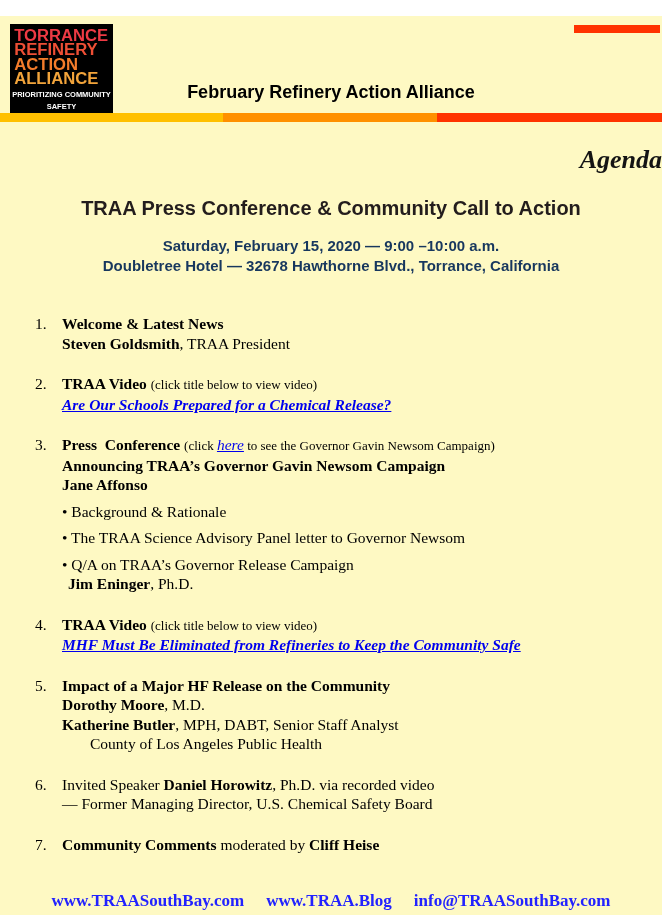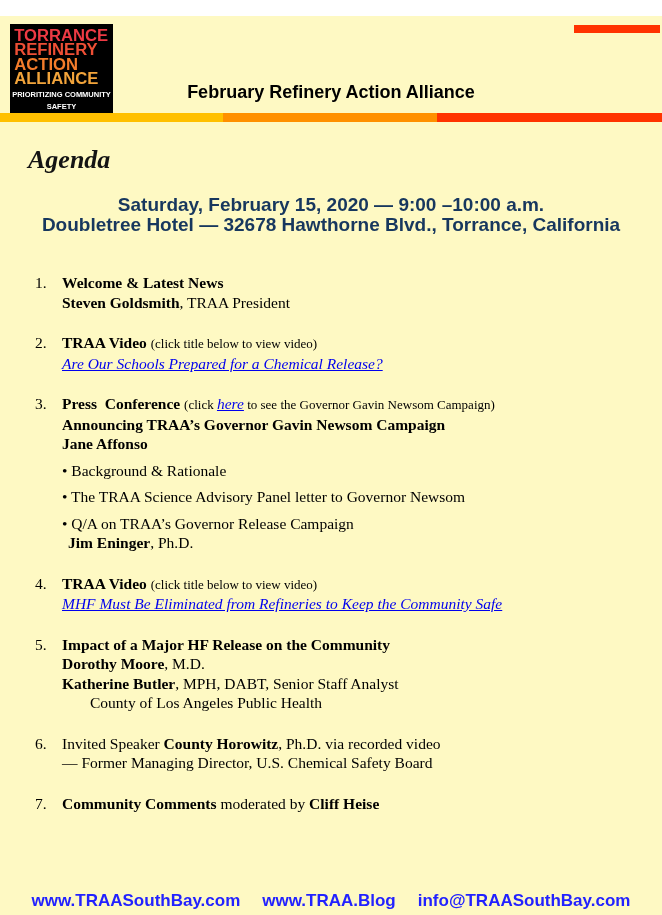--- a/index.html
+++ b/index.html
@@ -31,43 +31,43 @@
     font-family:"Liberation Sans", sans-serif; font-weight:bold; font-size:18px;
     color:#000000;
   }
   .top-dash { position:absolute; top:9px; right:2px; width:86px; height:8px; }
   .header-bar { position:absolute; left:0; right:0; top:97px; height:9px; display:flex; }
   .bar-seg { height:100%; }
 
   
   .content { padding-top:131px; }
   .agenda-title {
-    text-align:left; font-weight:bold; font-style:italic; font-size:26px;
+    text-align:right; font-weight:bold; font-style:italic; font-size:26px;
     line-height:26px; color:#141414;padding-left:28px;
   }
   .headline {
     margin-top:22px; text-align:center; font-family:"Liberation Sans", sans-serif;
     font-weight:bold; font-size:20px; line-height:26px; color:#231d1d;
   }
   .event {
     margin-top:15px; text-align:center; font-family:"Liberation Sans", sans-serif;
-    font-weight:bold; font-size:19px; line-height:20px; color:#17375e;
+    font-weight:bold; font-size:15px; line-height:20px; color:#17375e;
   }
 
   .agenda-list { margin:38px 20px 0 35px; }
   .agenda-item { display:flex; margin-bottom:21px; font-size:15.5px; line-height:19.5px; }
   .num { width:27px; flex-shrink:0; }
   .item-lines { flex:1; }
   .line { white-space:pre-wrap; }
   .line.gap { margin-top:7px; }
   .line.ind1 { padding-left:6px; }
   .line.ind2 { padding-left:28px; }
   .rb { font-weight:bold; }
   .rsm { font-size:13px; }
-  .rlink { color:#0000ee; font-weight:normal; font-style:italic; text-decoration:underline; cursor:pointer; }
+  .rlink { color:#0000ee; font-weight:bold; font-style:italic; text-decoration:underline; cursor:pointer; }
   .rhere { color:#0000ee; font-style:italic; text-decoration:underline; cursor:pointer; }
 
   
   .footer-links {
     position:absolute; left:0; right:0; top:875px; text-align:center;
     font-family:"Liberation Sans", sans-serif; font-weight:bold; font-size:17px;
   }
   .footer-link { margin:0 11px; cursor:pointer; }
   .bottom-bar { position:absolute; left:0; right:0; bottom:0; height:8px; display:flex; }
 </style>
@@ -94,20 +94,21 @@
   <div class="header-bar">
       <div class="bar-seg" style="background: rgb(255, 192, 0); width: 33.7%;"></div>
       <div class="bar-seg" style="background: rgb(255, 144, 0); width: 32.3%;"></div>
       <div class="bar-seg" style="background: rgb(255, 51, 0); width: 34%;"></div>
     </div>
 
   <div class="content">
     <div class="agenda-title">Agenda</div>
 
     <div class="headline">
+      <div>TRAA Press Conference &amp; Community Call to Action</div>
     </div>
 
     <div class="event">
       <div>Saturday, February 15, 2020 — 9:00 –10:00 a.m.</div>
       <div>Doubletree Hotel — 32678 Hawthorne Blvd., Torrance, California</div>
     </div>
 
     <div class="agenda-list">
         <div class="agenda-item">
           <div class="num">1.</div>
@@ -147,32 +148,32 @@
           <div class="item-lines">
             <div class="line"><span class="rb">Impact of a Major HF Release on the Community</span></div>
             <div class="line"><span class="rb">Dorothy Moore</span><span>, M.D.</span></div>
             <div class="line"><span class="rb">Katherine Butler</span><span>, MPH, DABT, Senior Staff Analyst</span></div>
             <div class="line ind2"><span>County of Los Angeles Public Health</span></div>
           </div>
         </div>
         <div class="agenda-item">
           <div class="num">6.</div>
           <div class="item-lines">
-            <div class="line"><span>Invited Speaker </span><span class="rb">County Horowitz</span><span>, Ph.D. via recorded video</span></div>
+            <div class="line"><span>Invited Speaker </span><span class="rb">Daniel Horowitz</span><span>, Ph.D. via recorded video</span></div>
             <div class="line"><span>— Former Managing Director, U.S. Chemical Safety Board</span></div>
           </div>
         </div>
         <div class="agenda-item">
           <div class="num">7.</div>
           <div class="item-lines">
             <div class="line"><span class="rb">Community Comments</span><span> moderated by </span><span class="rb">Cliff Heise</span></div>
           </div>
         </div>
       </div>
   </div>
 
-  <div class="footer-links" style="color: rgb(34, 34, 255);"><span class="footer-link">www.TRAASouthBay.com</span><span class="footer-link">www.TRAA.Blog</span><span class="footer-link">info@TRAASouthBay.com</span></div>
+  <div class="footer-links" style="color: rgb(34, 34, 255); font-family: Liberation Serif, serif;"><span class="footer-link">www.TRAASouthBay.com</span><span class="footer-link">www.TRAA.Blog</span><span class="footer-link">info@TRAASouthBay.com</span></div>
   <div class="bottom-bar">
       <div class="bar-seg" style="background: rgb(192, 0, 0); width: 14.5%;"></div>
       <div class="bar-seg" style="background: rgb(255, 102, 0); width: 85.5%;"></div>
     </div>
 
 </div>
 
 </body></html>

